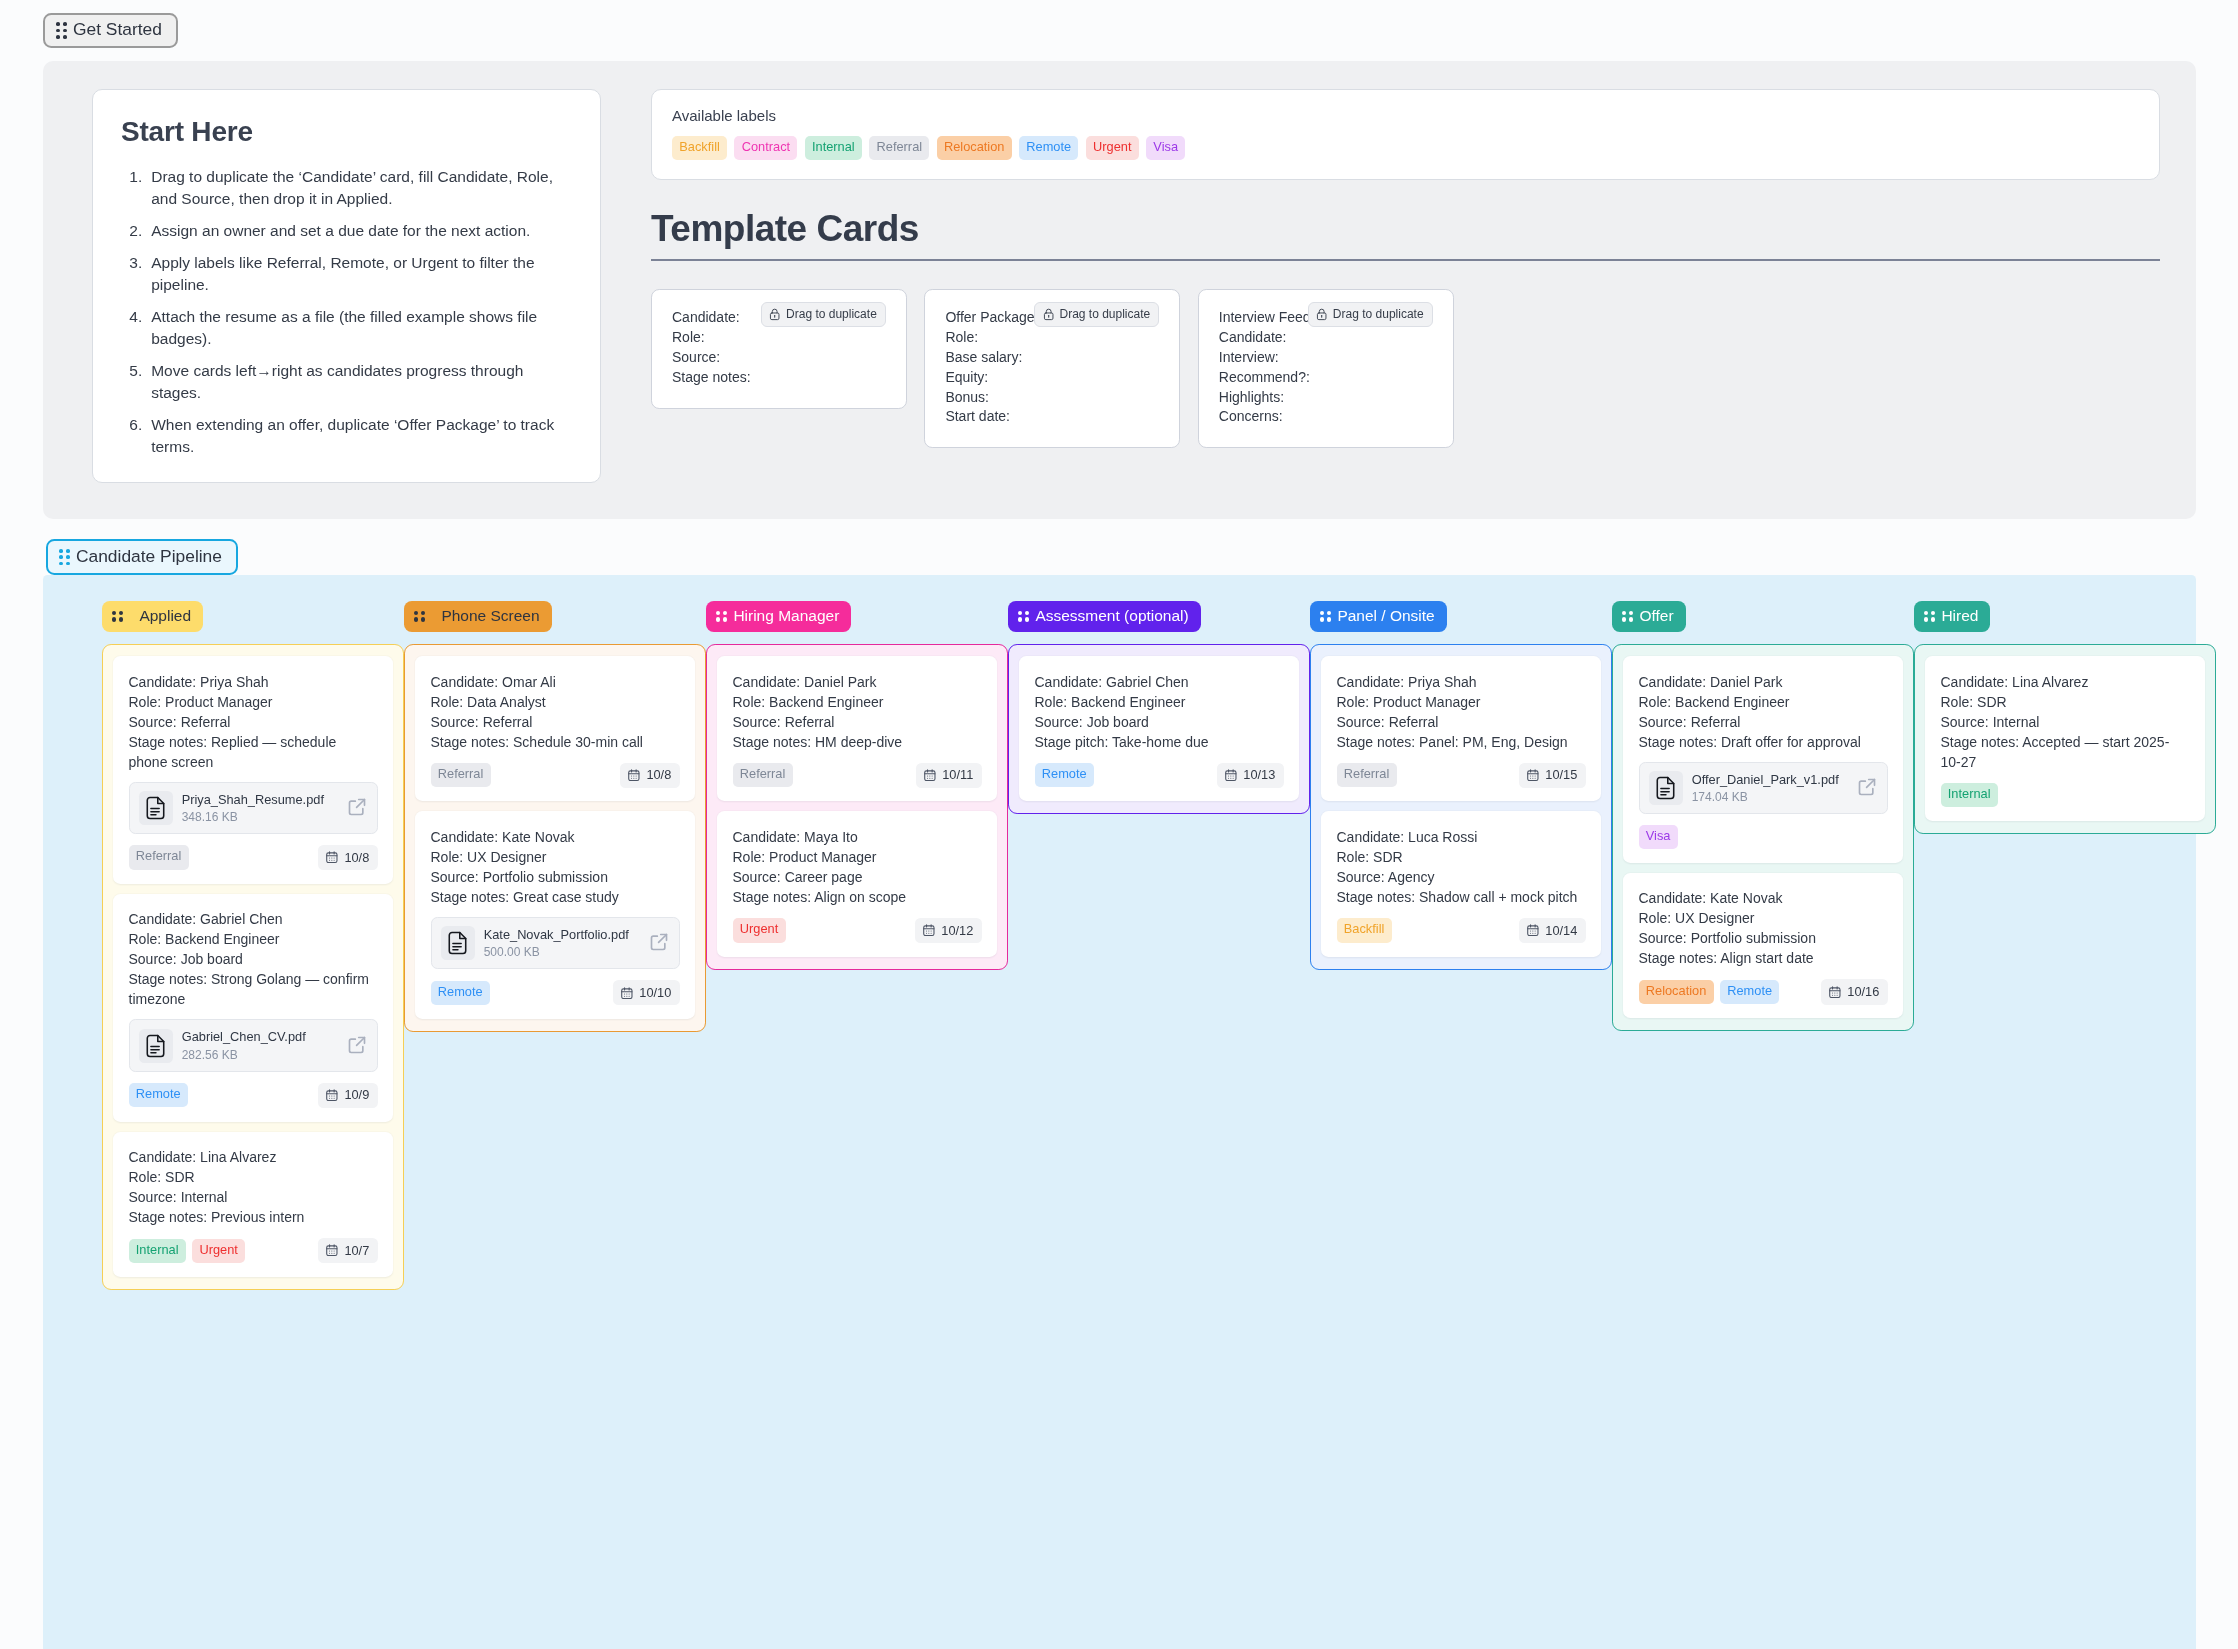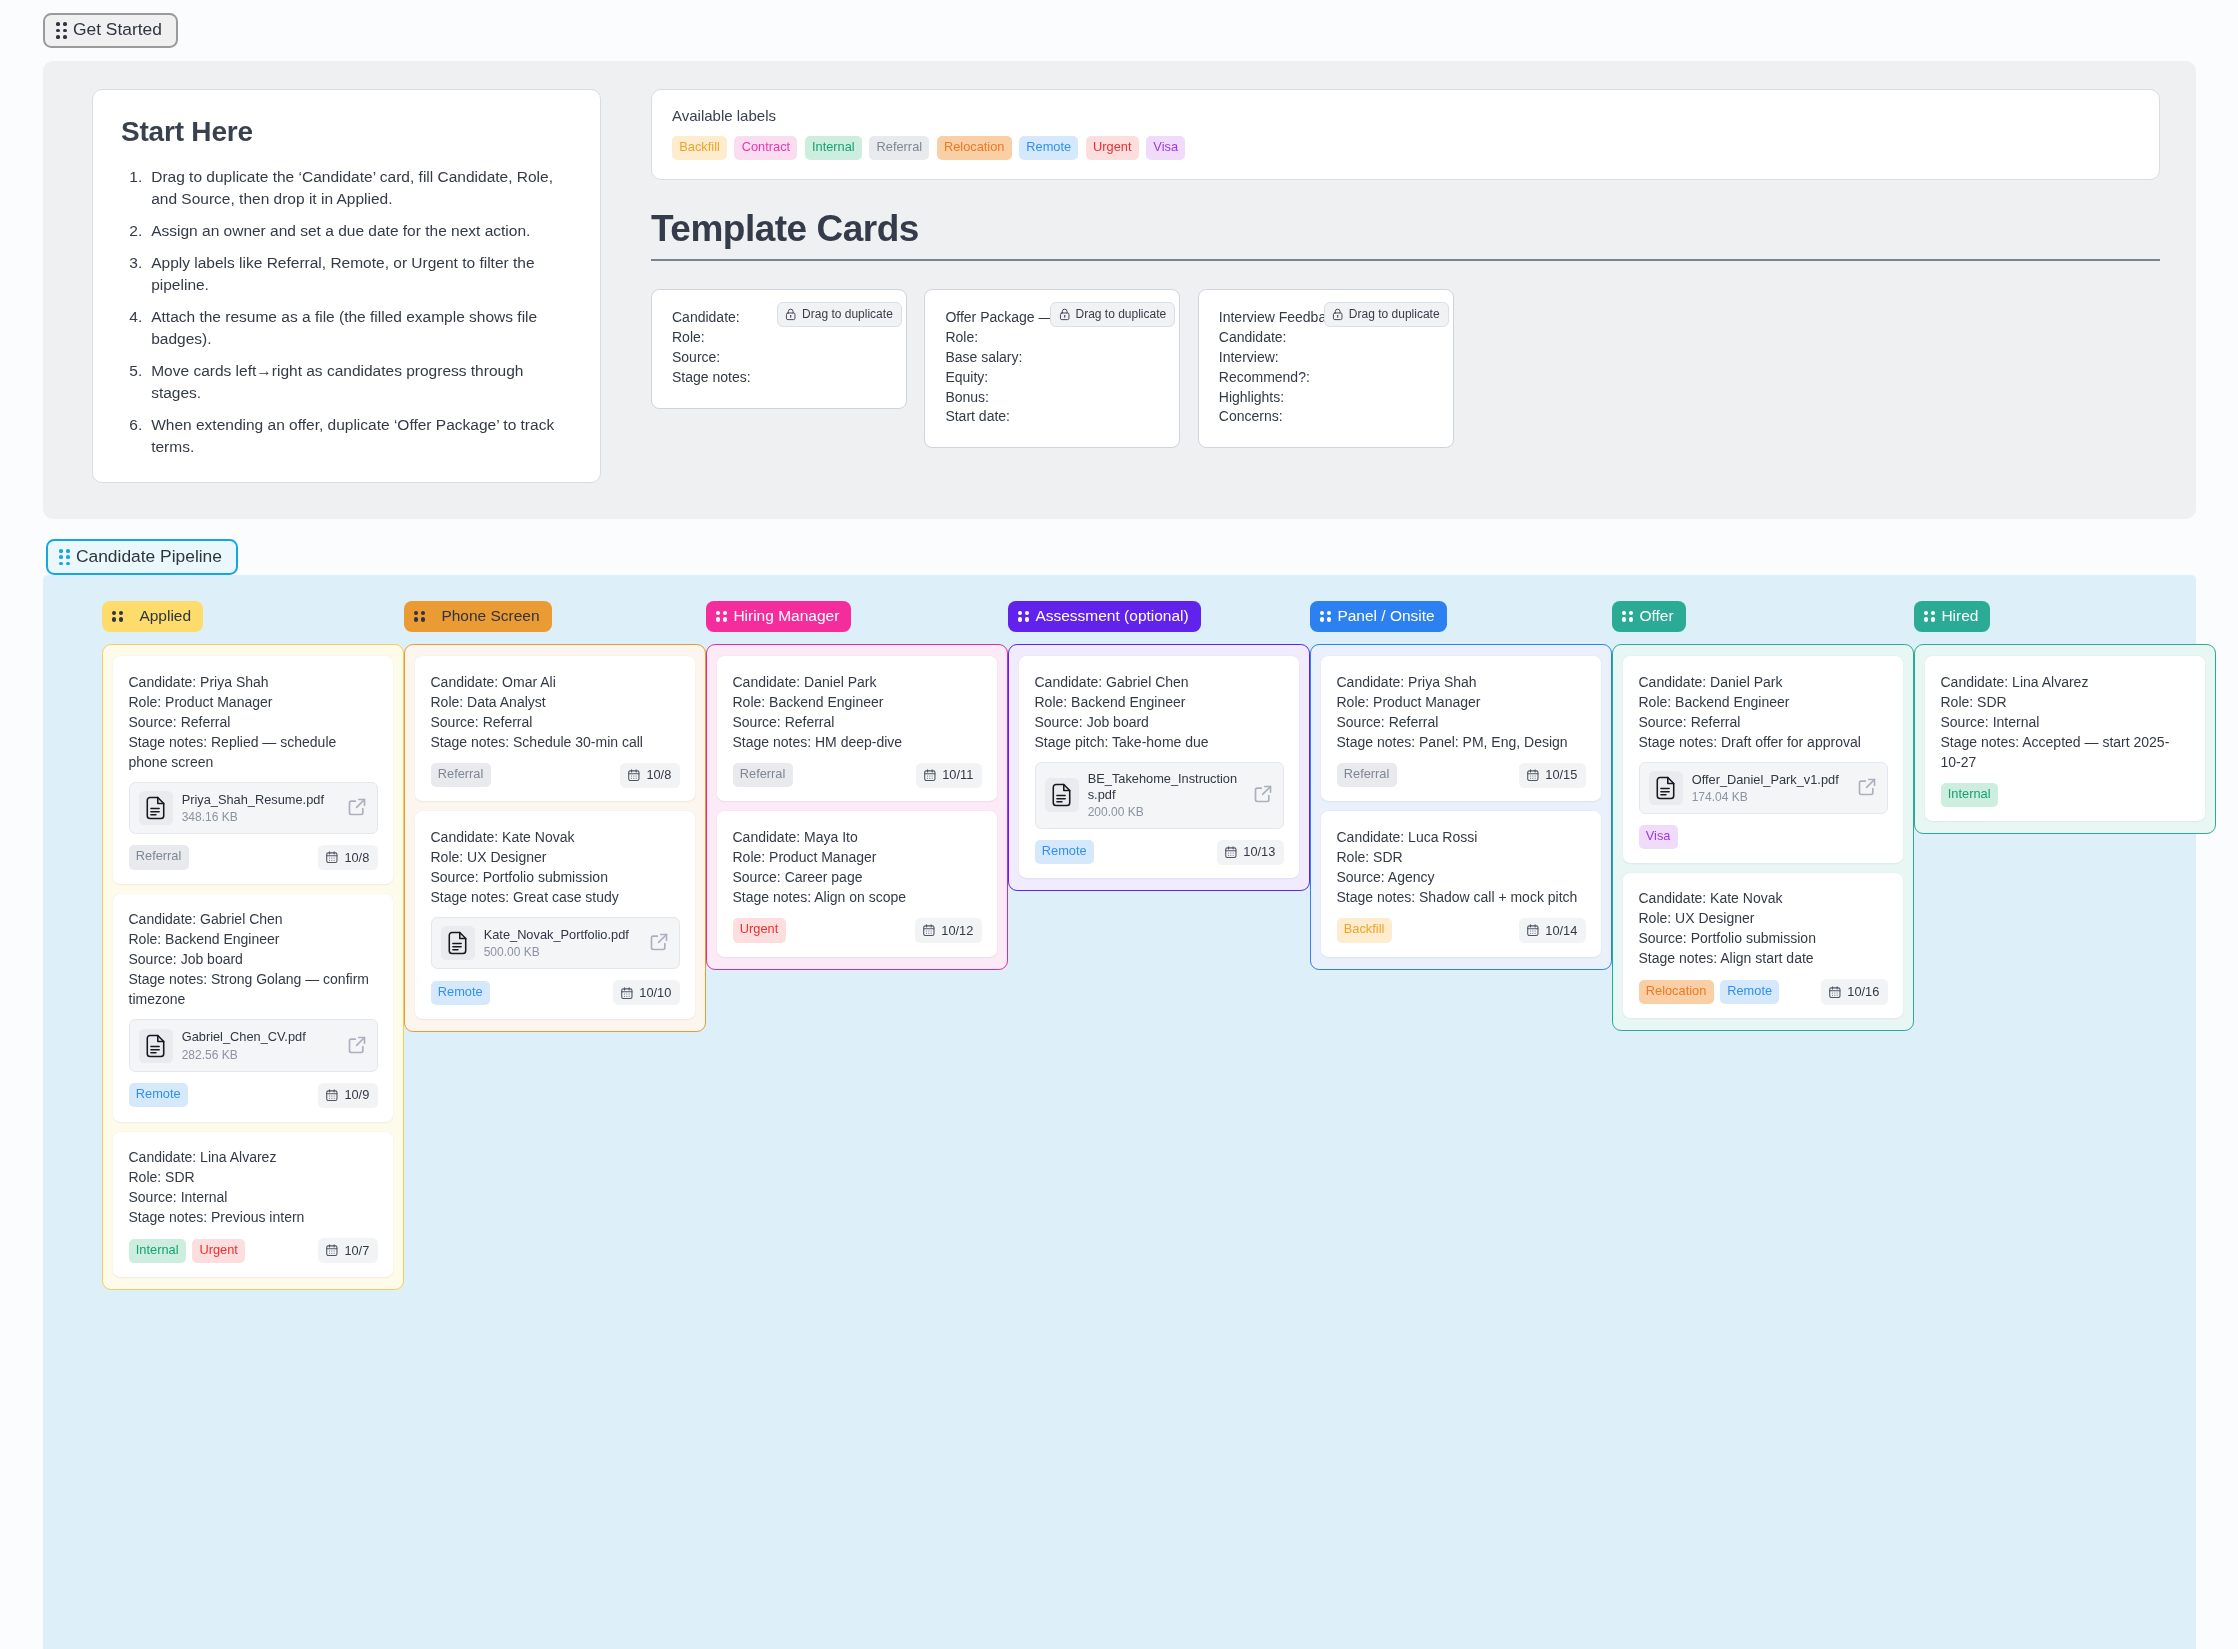--- a/index.html
+++ b/index.html
@@ -101,21 +101,21 @@
     background: #ffffff;
     border: 1.4px solid #cfd3dc;
     border-radius: 8.2px;
     padding: 18.3px 20px 20px 20px;
     width: 256px;
     min-height: 69px;
   }
   .tpl-line { font-size: 14px; line-height: 1.42; color: #333a46; white-space: nowrap; }
   .dup-badge {
     position: absolute;
-    top: 12px; right: 4px;
+    top: 12px; right: 20px;
     display: inline-flex; align-items: center; gap: 5.5px;
     background: #f1f2f4;
     border: 0.9px solid #dcdfe5;
     border-radius: 6px;
     padding: 4.6px 8.2px 4.6px 7.3px;
     font-size: 12px;
     color: #363d49;
     white-space: nowrap;
   }
   .lock-ico { width: 11.4px; height: 12.8px; flex: 0 0 auto; }
@@ -568,38 +568,20 @@
               <i></i>
               <i></i>
             </span>
             <span>Assessment (optional)</span>
           </div><div class="col-body" style="background: rgb(240, 235, 253); border-color: rgb(97, 34, 236);">
             <div class="card">
               <div class="card-line">Candidate: Gabriel Chen</div>
               <div class="card-line">Role: Backend Engineer</div>
               <div class="card-line">Source: Job board</div>
               <div class="card-line">Stage pitch: Take-home due</div>
-              <div class="file-badge">
-                <span class="file-ico-box">
-                  <svg width="21" height="24" viewBox="0 0 46 52" fill="none" stroke="#15181e" stroke-width="3.4" stroke-linecap="round" stroke-linejoin="round">
-                    <path d="M28 3H11a6 6 0 0 0-6 6v34a6 6 0 0 0 6 6h24a6 6 0 0 0 6-6V16z"></path>
-                    <path d="M28 3v13h13"></path>
-                    <path d="M13 27h18M13 34h18M13 41h11"></path>
-                  </svg>
-                </span>
-                <span class="file-meta">
-                  <span class="file-name" style="display:block">BE_Takehome_Instructions.pdf</span>
-                  <span class="file-size" style="display:block">200.00 KB</span>
-                </span>
-                <span><svg class="ext-ico" viewBox="0 0 24 24" fill="none" stroke="#6e7891" stroke-width="2" stroke-linecap="round" stroke-linejoin="round">
-                    <path d="M14 3h7v7"></path>
-                    <path d="M21 3l-9.5 9.5"></path>
-                    <path d="M19 14v5a2 2 0 0 1-2 2H5a2 2 0 0 1-2-2V7a2 2 0 0 1 2-2h5"></path>
-                  </svg></span>
-              </div>
               <div class="card-foot">
                 <span class="card-foot-labels">
                   <span class="chip" style="background:#d6e9fc;color:#2e90f5">Remote</span>
                 </span>
                 <span class="due-badge">
                   <svg class="cal-ico" viewBox="0 0 24 24" fill="none" stroke="#4d5565" stroke-width="1.9" stroke-linecap="round">
                     <rect x="3" y="5" width="18" height="17" rx="3"></rect>
                     <path d="M3 10h18M8 3v4M16 3v4"></path>
                     <circle cx="8" cy="14" r=".9" fill="#4d5565" stroke="none"></circle>
                     <circle cx="12" cy="14" r=".9" fill="#4d5565" stroke="none"></circle>

